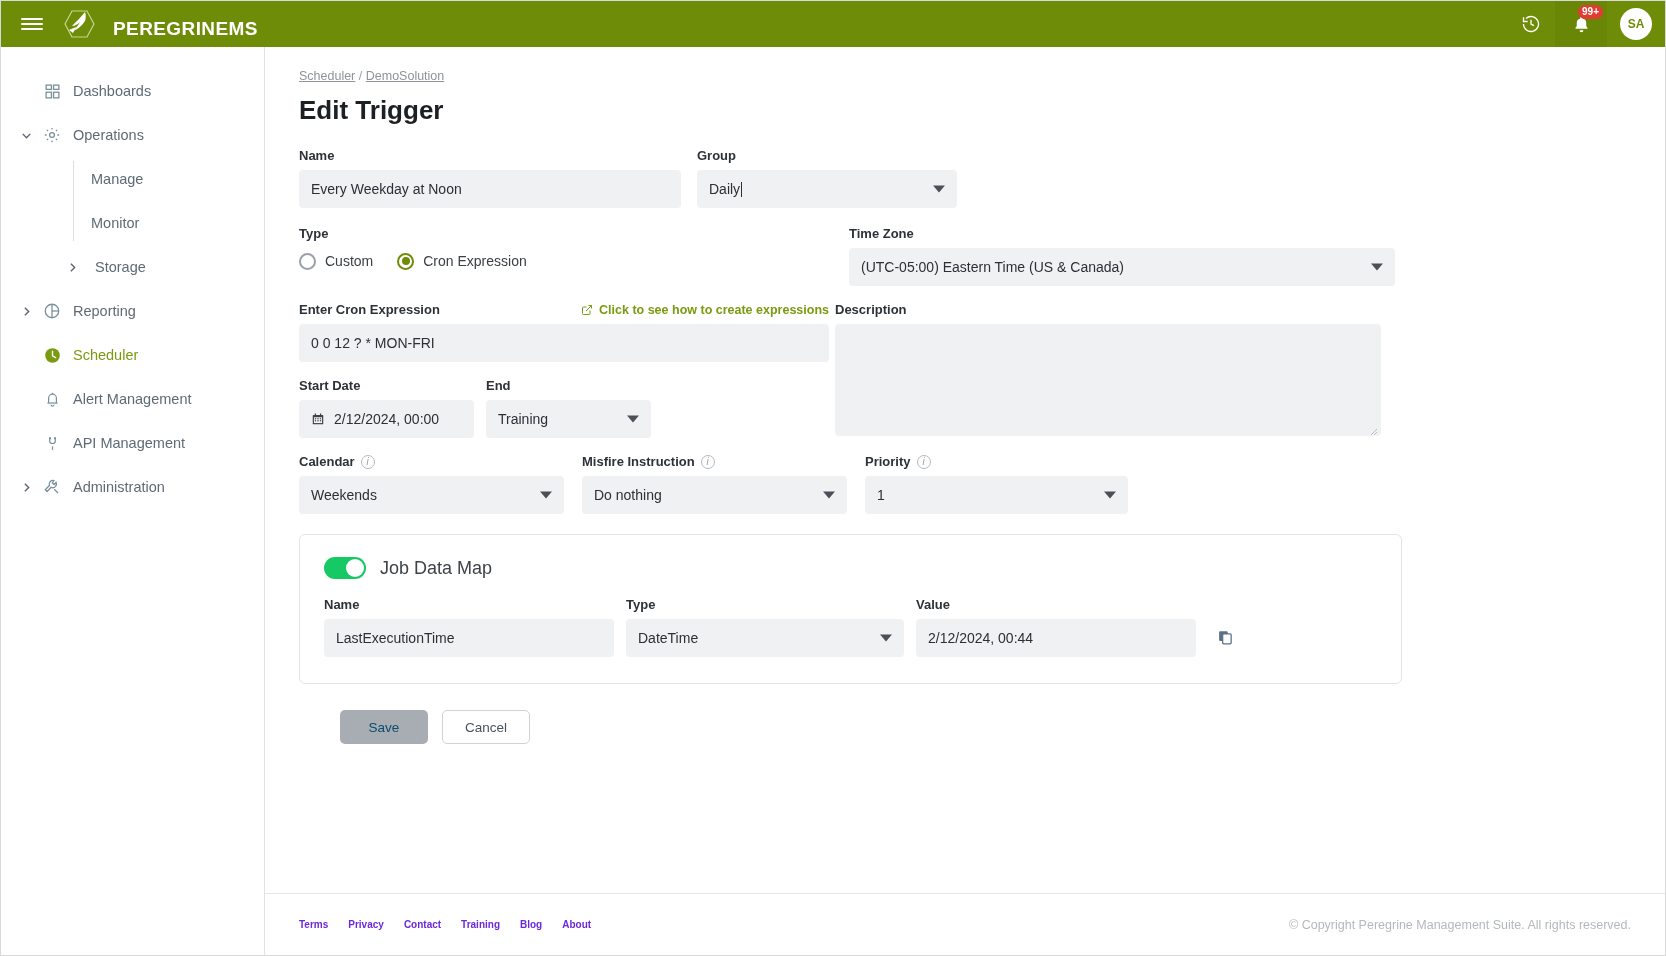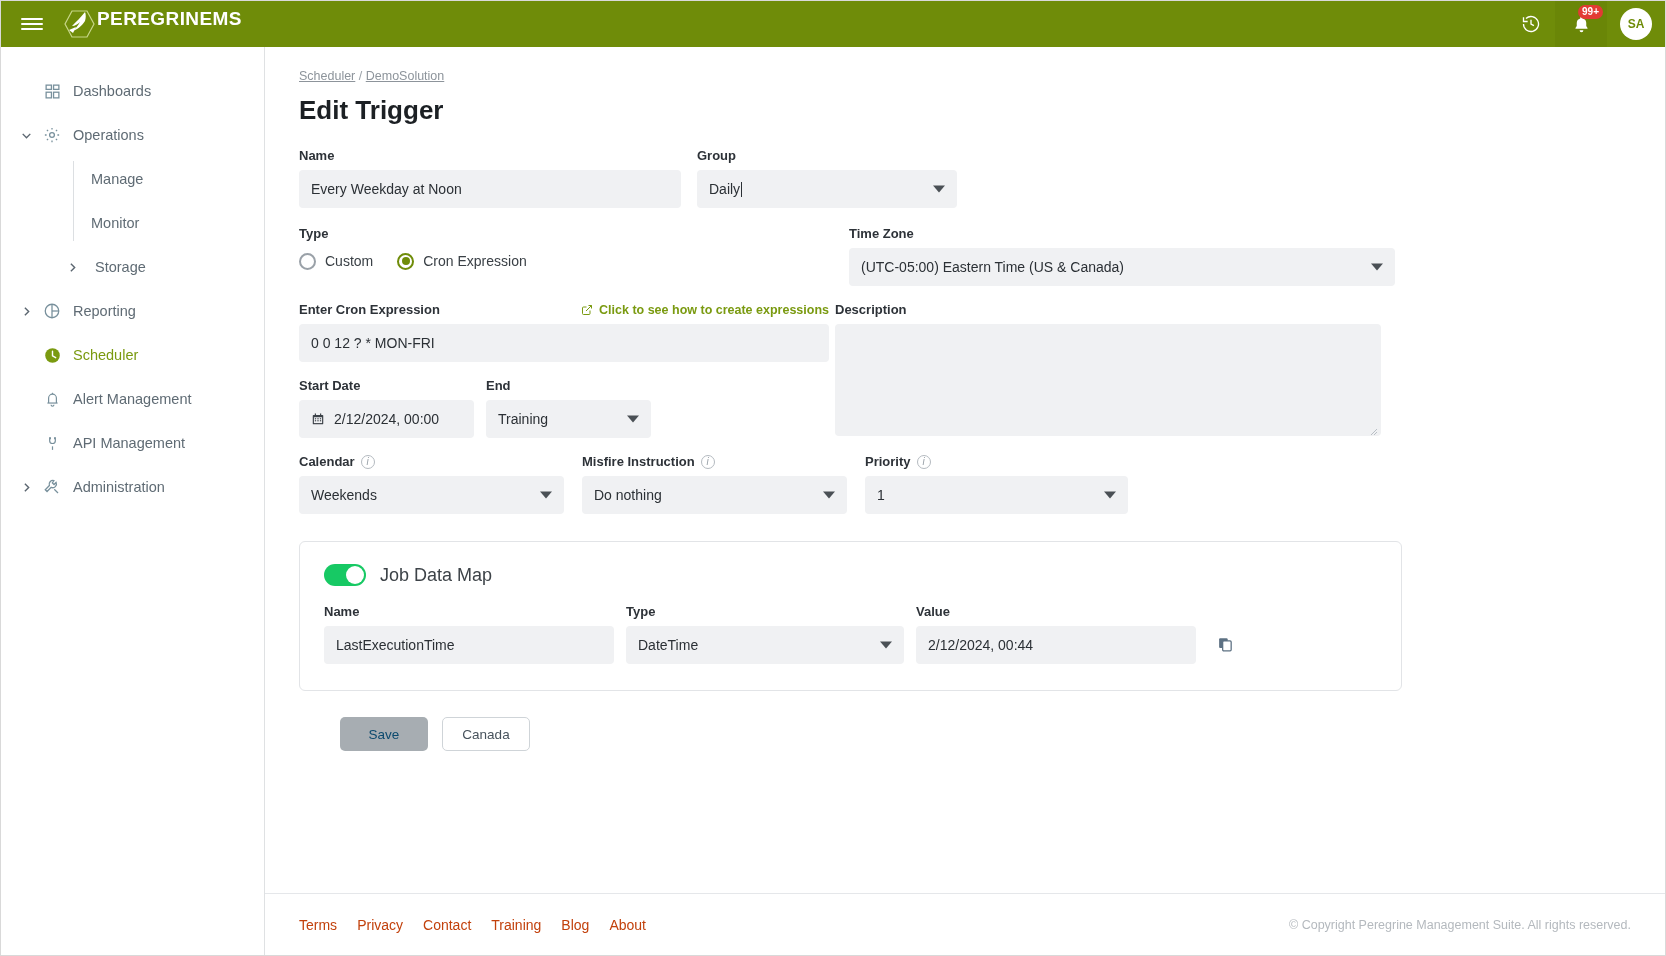--- a/index.html
+++ b/index.html
@@ -28,21 +28,21 @@
   .hamburger {
     width: 62px; height: 46px;
     display: flex; align-items: center; justify-content: center;
     cursor: pointer;
   }
   .hamburger span {
     display: block; width: 22px; height: 2px; background: #fff;
     margin: 3px 0; border-radius: 1px;
   }
   .brand {
-    display: flex; align-items: flex-start; gap: 0; cursor: pointer;
+    display: flex; align-items: flex-end; gap: 16px; cursor: pointer;
   }
   .brand-logo { width: 34px; height: 32px; }
   .brand-name {
     color: #fff; font-size: 19px; font-weight: bold; letter-spacing: 0.4px;
   }
   .header-right {
     margin-left: auto; display: flex; align-items: center; height: 46px;
   }
   .hdr-icon-btn {
     width: 48px; height: 46px;
@@ -188,21 +188,21 @@
   .desc-wrap { position: relative; }
   .resize-grip {
     position: absolute; right: 3px; bottom: 4px;
     width: 10px; height: 10px; pointer-events: none;
   }
 
   .cal-ico { margin-right: 9px; display: flex; align-items: center; }
 
   
   .jdm-panel {
-    margin-top: 27px;
+    margin-top: 20px;
     width: 1103px;
     border: 1px solid #e2e4e7; border-radius: 6px;
     padding: 22px 24px 26px 24px;
   }
   .jdm-head { display: flex; align-items: center; gap: 14px; margin-bottom: 18px; }
   .toggle {
     width: 42px; height: 22px; border-radius: 11px; background: #17c964;
     position: relative; cursor: pointer;
   }
   .toggle .knob {
@@ -227,21 +227,21 @@
 
   
   .footer {
     height: 62px; min-height: 62px;
     border-top: 1px solid #e5e7ea;
     display: flex; align-items: center;
     padding: 0 34px;
   }
   .footer-links { display: flex; gap: 20px; }
   .footer-links a {
-    font-size: 14px; color: #c2410c; font-weight: normal;
+    font-size: 10px; color: #6d28d9; font-weight: bold;
     text-decoration: none; cursor: pointer;
   }
   .copyright { margin-left: auto; font-size: 12.5px; color: #b4b9be; }
 </style>
 </head>
 <body>
 
 <div class="app">
 
   <div class="header">
@@ -568,21 +568,21 @@
                   <rect x="3" y="3" width="12" height="14" rx="1.5" fill="#5d7183" stroke="none"></rect>
                   <rect x="8" y="7" width="12" height="14" rx="1.5" fill="#ffffff" stroke="#5d7183"></rect>
                 </svg>
               </div>
             </div>
           </div>
         </div>
 
         <div class="btn-row">
           <div class="btn btn-save">Save</div>
-          <div class="btn btn-cancel">Canada</div>
+          <div class="btn btn-cancel">Cancel</div>
         </div>
 
       </div>
 
       <div class="footer">
         <div class="footer-links">
           <a>Terms</a>
           <a>Privacy</a>
           <a>Contact</a>
           <a>Training</a>

